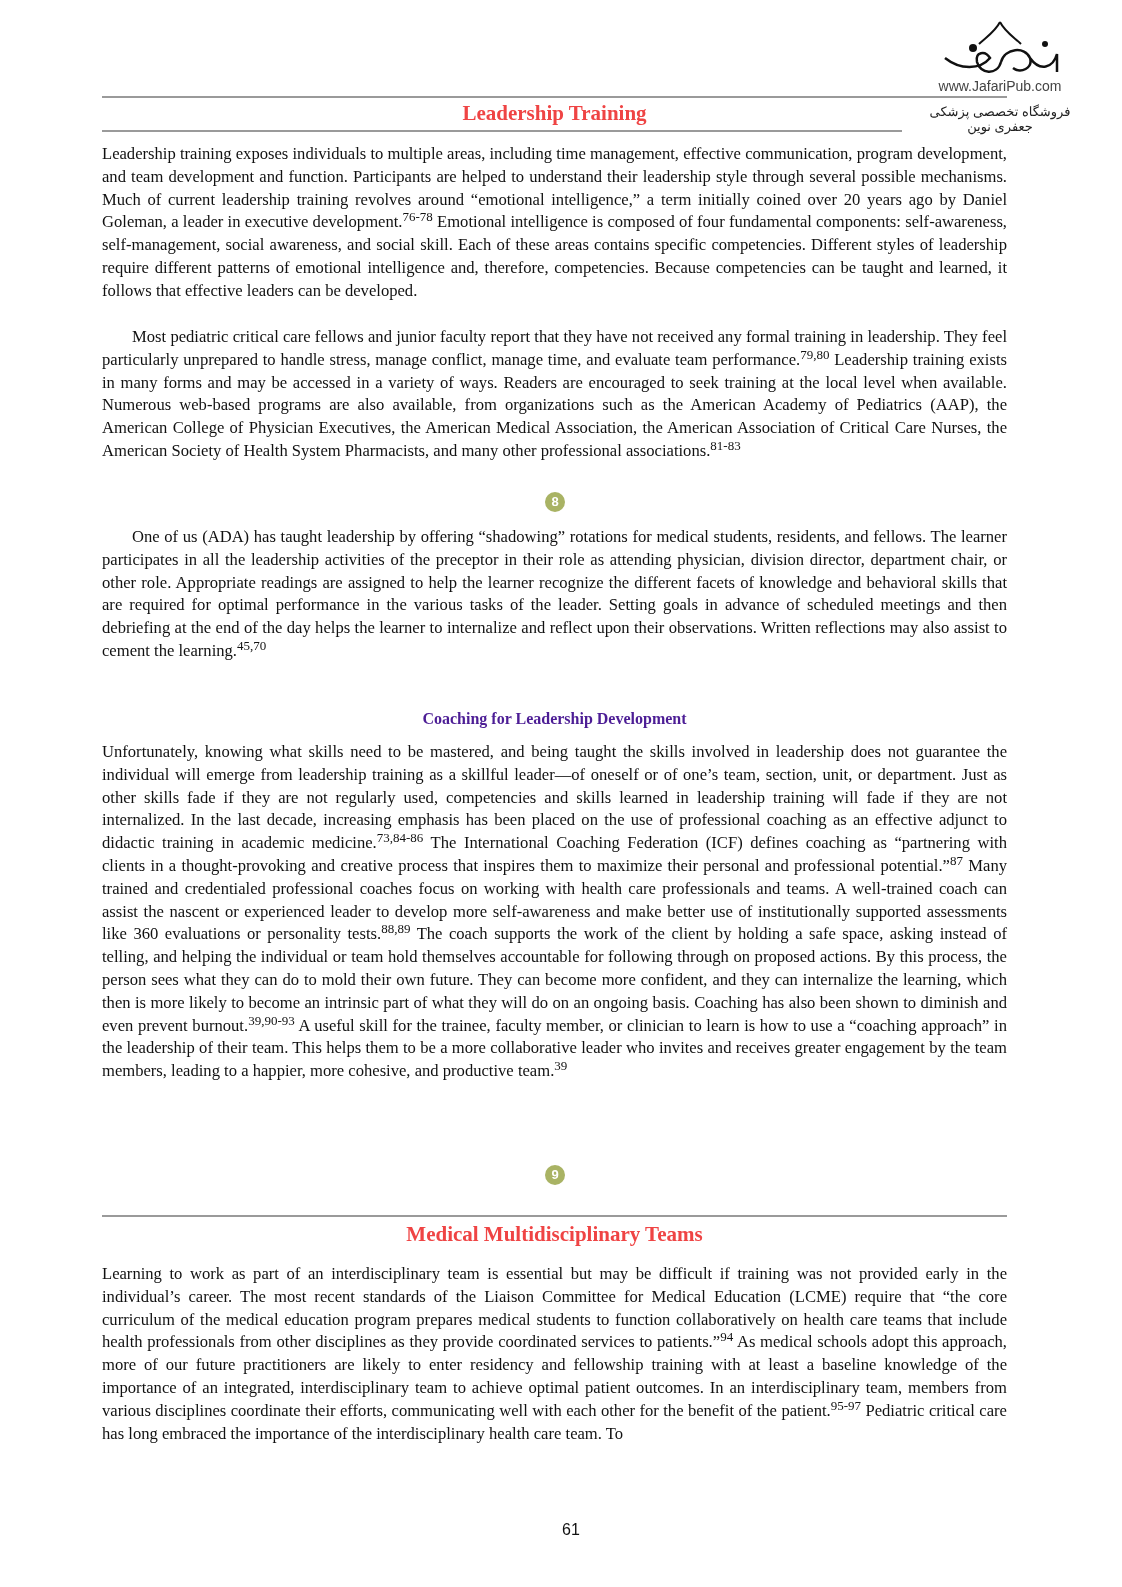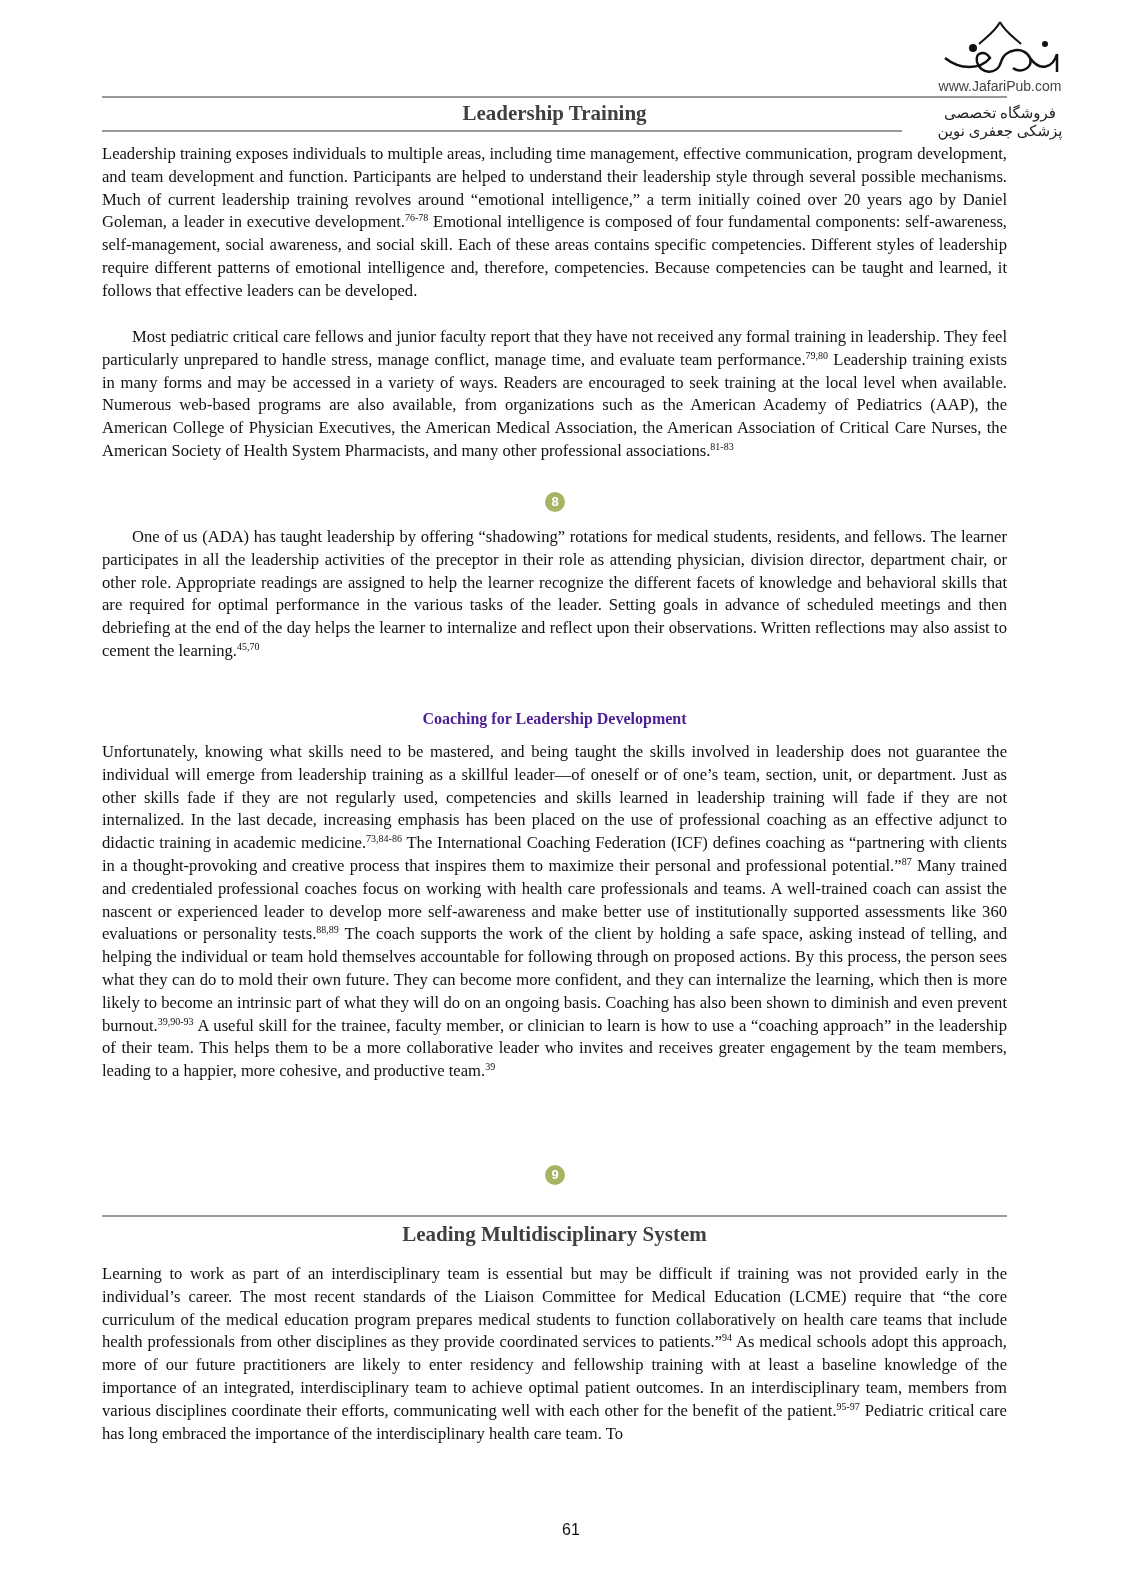--- a/index.html
+++ b/index.html
@@ -1,30 +1,30 @@
 <!DOCTYPE html>
 <html><head>
 <meta charset="utf-8">
 <style>
   html, body { margin: 0; padding: 0; background: #ffffff; }
   body { width: 1122px; height: 1587px; position: relative; overflow: hidden;
          font-family: "Liberation Serif", "DejaVu Serif", serif; color: #111; }
   .logo { position: absolute; left: 920px; top: 18px; width: 160px; height: 110px; text-align: center; }
   .logo svg { display: block; margin: 0 auto; }
   .logo-url { font-family: "Liberation Sans", "DejaVu Sans", sans-serif; font-size: 14px; color: #444; margin-top: -2px; }
-  .logo-fa { font-family: Liberation Serif, serif; font-size: 15px; color: #222; margin-top: 10px; direction: rtl; }
+  .logo-fa { font-family: Liberation Sans, sans-serif; font-size: 13px; color: #222; margin-top: 10px; direction: rtl; }
   .rule { position: absolute; left: 102px; width: 905px; height: 2px; background: #9a9a9a; }
   .section-title { position: absolute; left: 102px; width: 905px; text-align: center;
-                   font-weight: bold; color: #404040; font-size: 21px; }
+                   font-weight: bold; color: #ef4444; font-size: 21px; }
   .sub-title { position: absolute; left: 102px; width: 905px; text-align: center;
                font-weight: bold; color: #4c1d95; font-size: 16px; }
   .para { position: absolute; left: 102px; width: 905px; font-size: 16.6px; line-height: 22.8px;
           text-align: justify; }
   .para.indent { text-indent: 30px; }
-  .para sup { font-size: 10px; line-height: 0; vertical-align: 6px; }
+  .para sup { font-size: 13px; line-height: 0; vertical-align: 6px; }
   .badge { position: absolute; width: 20px; height: 20px; border-radius: 50%; background: #a9b364;
            color: #fff; font-family: "Liberation Sans", sans-serif; font-weight: bold; font-size: 13px;
            text-align: center; line-height: 20px; left: 545px; }
   .page-num { position: absolute; left: 16px; width: 1110px; text-align: center; top: 1521px;
               font-family: "Liberation Sans", sans-serif; font-size: 16px; color: #111; }
 </style>
 </head>
 <body>
 
 <div class="logo">
@@ -46,16 +46,16 @@
 <div class="para" style="top:143px">Leadership training exposes individuals to multiple areas, including time management, effective communication, program development, and team development and function. Participants are helped to understand their leadership style through several possible mechanisms. Much of current leadership training revolves around “emotional intelligence,” a term initially coined over 20 years ago by Daniel Goleman, a leader in executive development.<sup>76-78</sup> Emotional intelligence is composed of four fundamental components: self-awareness, self-management, social awareness, and social skill. Each of these areas contains specific competencies. Different styles of leadership require different patterns of emotional intelligence and, therefore, competencies. Because competencies can be taught and learned, it follows that effective leaders can be developed.</div>
 <div class="para indent" style="top:326px">Most pediatric critical care fellows and junior faculty report that they have not received any formal training in leadership. They feel particularly unprepared to handle stress, manage conflict, manage time, and evaluate team performance.<sup>79,80</sup> Leadership training exists in many forms and may be accessed in a variety of ways. Readers are encouraged to seek training at the local level when available. Numerous web-based programs are also available, from organizations such as the American Academy of Pediatrics (AAP), the American College of Physician Executives, the American Medical Association, the American Association of Critical Care Nurses, the American Society of Health System Pharmacists, and many other professional associations.<sup>81-83</sup></div>
 <div class="badge" style="top:492px">8</div>
 <div class="para indent" style="top:526px">One of us (ADA) has taught leadership by offering “shadowing” rotations for medical students, residents, and fellows. The learner participates in all the leadership activities of the preceptor in their role as attending physician, division director, department chair, or other role. Appropriate readings are assigned to help the learner recognize the different facets of knowledge and behavioral skills that are required for optimal performance in the various tasks of the leader. Setting goals in advance of scheduled meetings and then debriefing at the end of the day helps the learner to internalize and reflect upon their observations. Written reflections may also assist to cement the learning.<sup>45,70</sup></div>
 
 <div class="sub-title" style="top:710px">Coaching for Leadership Development</div>
 <div class="para" style="top:741px">Unfortunately, knowing what skills need to be mastered, and being taught the skills involved in leadership does not guarantee the individual will emerge from leadership training as a skillful leader—of oneself or of one’s team, section, unit, or department. Just as other skills fade if they are not regularly used, competencies and skills learned in leadership training will fade if they are not internalized. In the last decade, increasing emphasis has been placed on the use of professional coaching as an effective adjunct to didactic training in academic medicine.<sup>73,84-86</sup> The International Coaching Federation (ICF) defines coaching as “partnering with clients in a thought-provoking and creative process that inspires them to maximize their personal and professional potential.”<sup>87</sup> Many trained and credentialed professional coaches focus on working with health care professionals and teams. A well-trained coach can assist the nascent or experienced leader to develop more self-awareness and make better use of institutionally supported assessments like 360 evaluations or personality tests.<sup>88,89</sup> The coach supports the work of the client by holding a safe space, asking instead of telling, and helping the individual or team hold themselves accountable for following through on proposed actions. By this process, the person sees what they can do to mold their own future. They can become more confident, and they can internalize the learning, which then is more likely to become an intrinsic part of what they will do on an ongoing basis. Coaching has also been shown to diminish and even prevent burnout.<sup>39,90-93</sup> A useful skill for the trainee, faculty member, or clinician to learn is how to use a “coaching approach” in the leadership of their team. This helps them to be a more collaborative leader who invites and receives greater engagement by the team members, leading to a happier, more cohesive, and productive team.<sup>39</sup></div>
 <div class="badge" style="top:1165px">9</div>
 
 <div class="rule" style="top:1215px"></div>
-<div class="section-title" style="top:1222px">Leading Multidisciplinary System</div>
+<div class="section-title" style="top:1222px">Medical Multidisciplinary Teams</div>
 <div class="para" style="top:1263px">Learning to work as part of an interdisciplinary team is essential but may be difficult if training was not provided early in the individual’s career. The most recent standards of the Liaison Committee for Medical Education (LCME) require that “the core curriculum of the medical education program prepares medical students to function collaboratively on health care teams that include health professionals from other disciplines as they provide coordinated services to patients.”<sup>94</sup> As medical schools adopt this approach, more of our future practitioners are likely to enter residency and fellowship training with at least a baseline knowledge of the importance of an integrated, interdisciplinary team to achieve optimal patient outcomes. In an interdisciplinary team, members from various disciplines coordinate their efforts, communicating well with each other for the benefit of the patient.<sup>95-97</sup> Pediatric critical care has long embraced the importance of the interdisciplinary health care team. To</div>
 
 <div class="page-num">61</div>
 
 </body></html>

